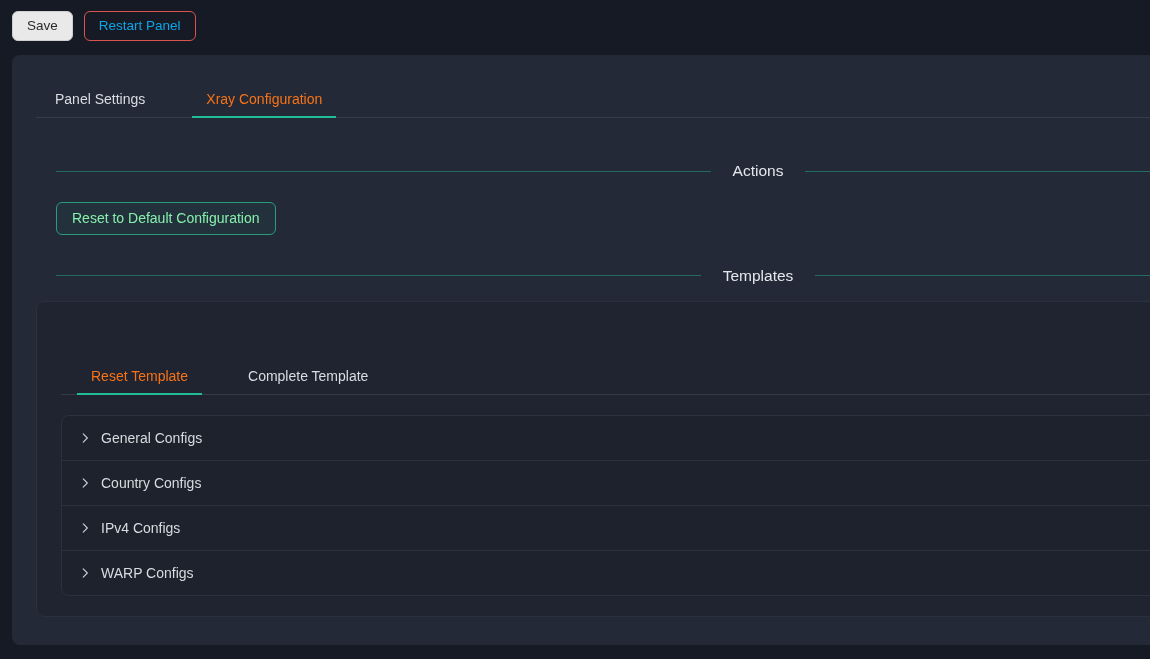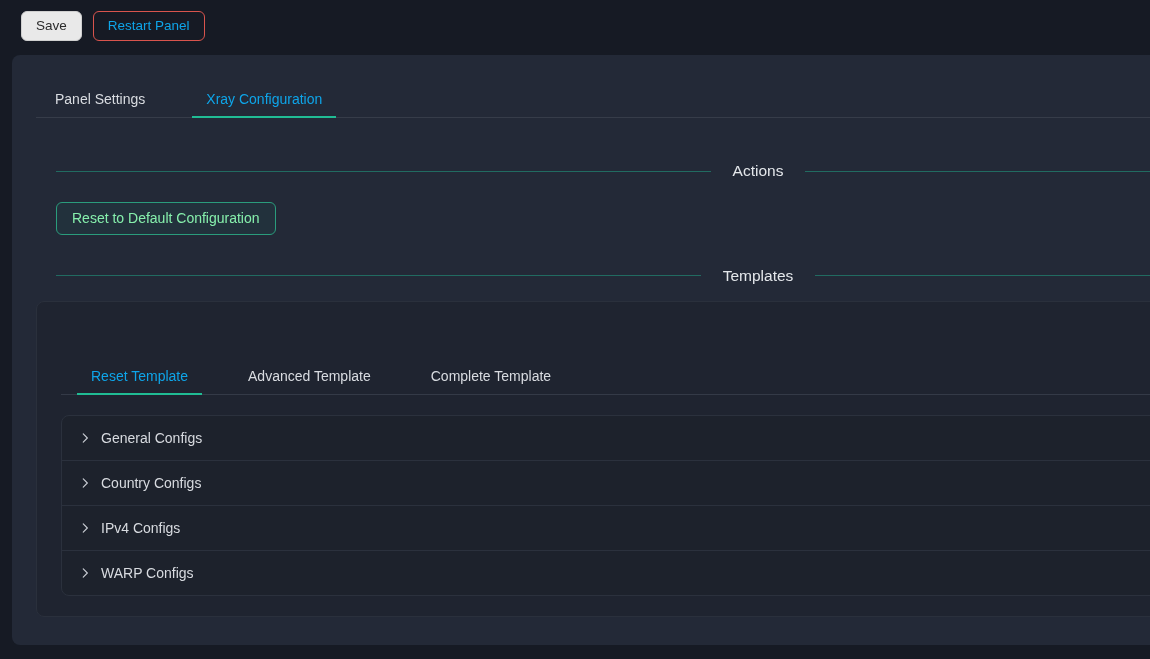--- a/index.html
+++ b/index.html
@@ -11,21 +11,21 @@
     overflow: hidden;
     font-family: "Liberation Sans", "DejaVu Sans", sans-serif;
     color: #d7dade;
   }
 
   
   .topbar {
     height: 52px;
     display: flex;
     align-items: center;
-    padding-left: 21px;
+    padding-left: 12px;
     gap: 11px;
   }
   .btn {
     display: inline-flex;
     align-items: center;
     justify-content: center;
     border-radius: 6px;
     font-size: 13.5px;
     padding: 6px 14px;
     cursor: pointer;
@@ -61,21 +61,21 @@
   }
   .tab {
     padding: 10px 14px;
     margin-right: 33px;
     font-size: 14px;
     color: #d9dce1;
     cursor: pointer;
     position: relative;
     white-space: nowrap;
   }
-  .tab.active { color: #0ea5e9; text-align: right; }
+  .tab.active { color: #f97316; text-align: right; }
   .tab.active::after {
     content: "";
     position: absolute;
     left: 0; right: 0; bottom: -1px;
     height: 2px;
     background: #20bc94;
   }
 
   .divider {
     display: flex;
@@ -164,21 +164,20 @@
   <button class="btn btn-reset">Reset to Default Configuration</button>
 
   <div class="divider templates">
     <span>Templates</span>
   </div>
 
   <div class="inner-card">
 
     <div class="tabbar">
       <div class="tab active">Reset Template</div>
-      <div class="tab">Advanced Template</div>
       <div class="tab">Complete Template</div>
     </div>
 
     <div class="collapse-group">
 
       <div class="collapse-row">
         <span class="chevron">
           <svg viewBox="0 0 24 24" fill="none">
               <path d="M9 5l7 7-7 7" stroke="currentColor" stroke-width="2" stroke-linecap="round" stroke-linejoin="round"></path>
             </svg>

